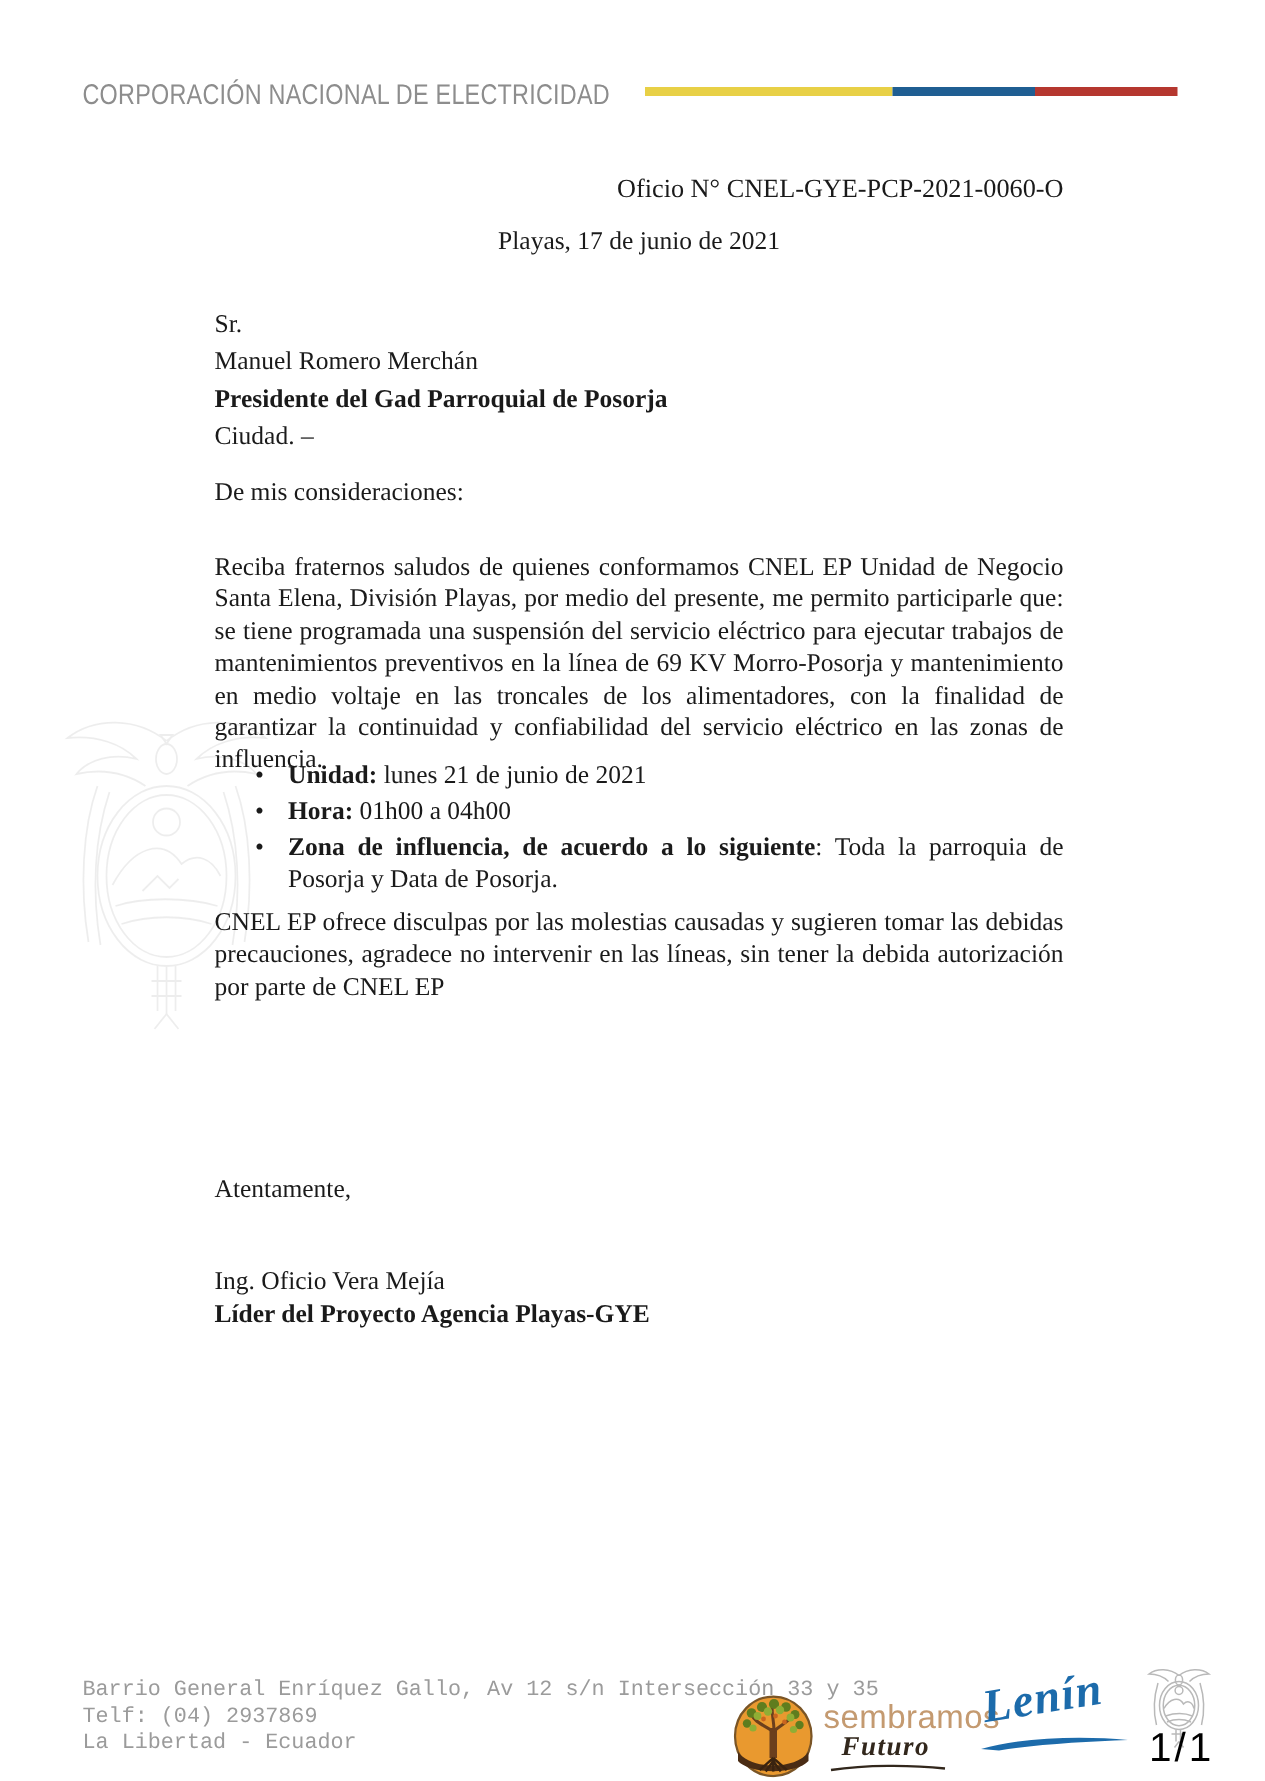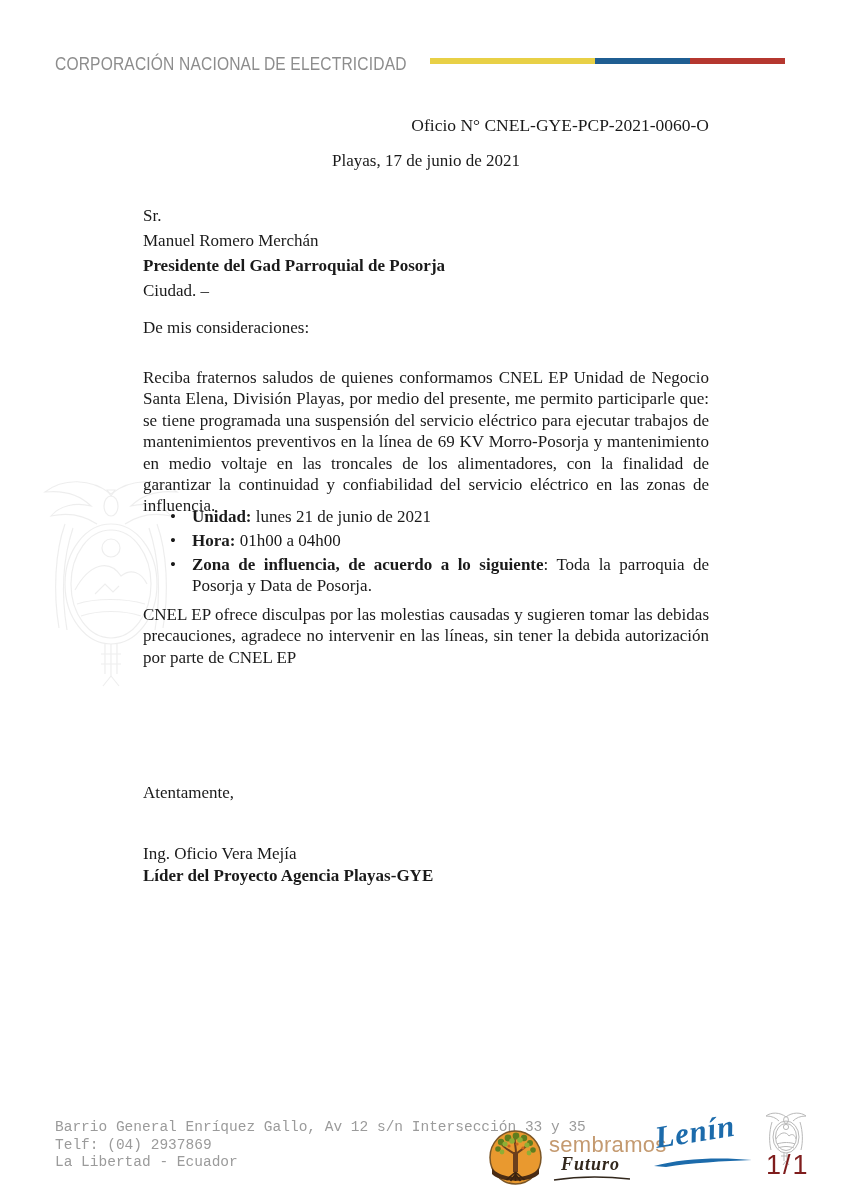--- a/index.html
+++ b/index.html
@@ -269,15 +269,15 @@
     <ellipse cx="24" cy="10" rx="2.4" ry="3.4"></ellipse>
     <path d="M10 12 C7 22 7 32 9 40 M38 12 C41 22 41 32 39 40"></path>
     <ellipse cx="24" cy="27" rx="13" ry="16"></ellipse>
     <ellipse cx="24" cy="27" rx="10.5" ry="13.5"></ellipse>
     <circle cx="24" cy="17" r="2.6"></circle>
     <path d="M14 29 C18 22 24 21 27 26 C30 23 33 25 34 29"></path>
     <path d="M15 34 C21 32 28 32 33 34 M16 38 C21 36 27 36 32 38"></path>
     <path d="M22 43 l0 8 M25 43 l0 8 M19 46 l9 0 M24 51 l-3 4 M24 51 l3 4"></path>
   </svg>
 
-  <div class="page-number" style="color: #7f1d1d;">1/1</div>
+  <div class="page-number" style="color: #000000;">1/1</div>
 
 </div>
 
 </body></html>

